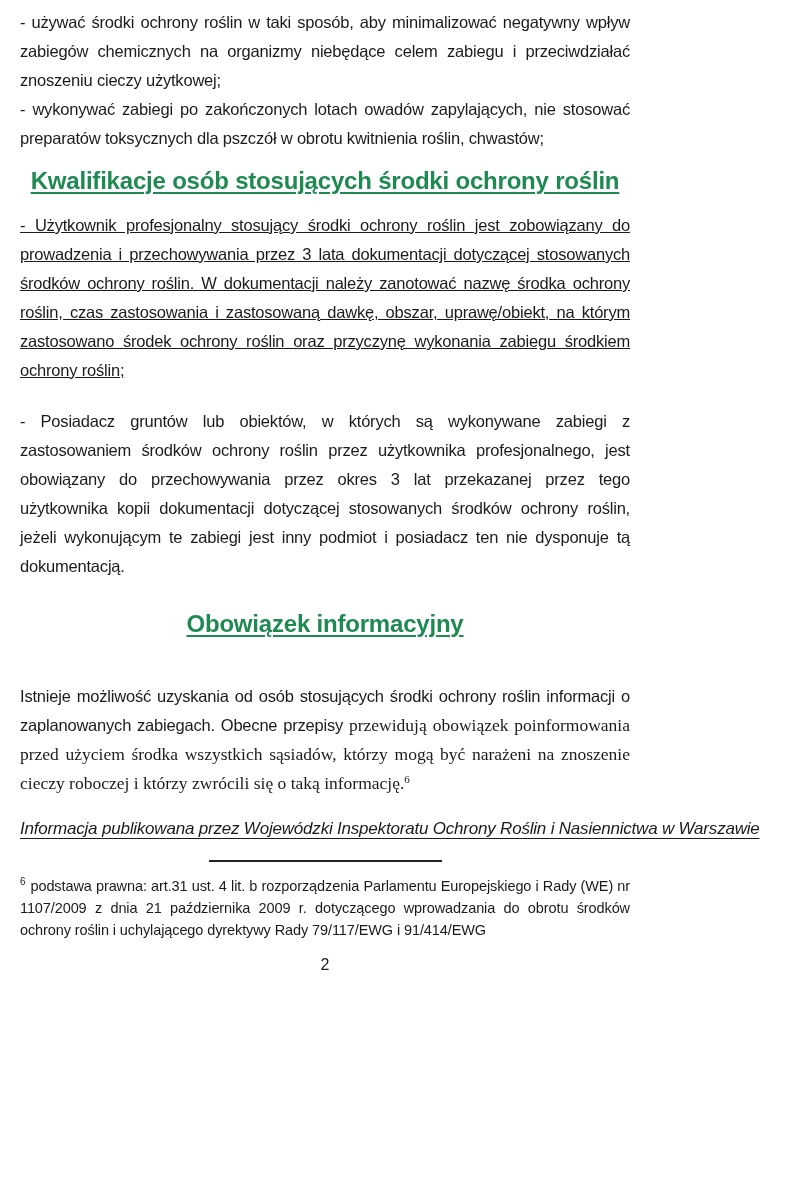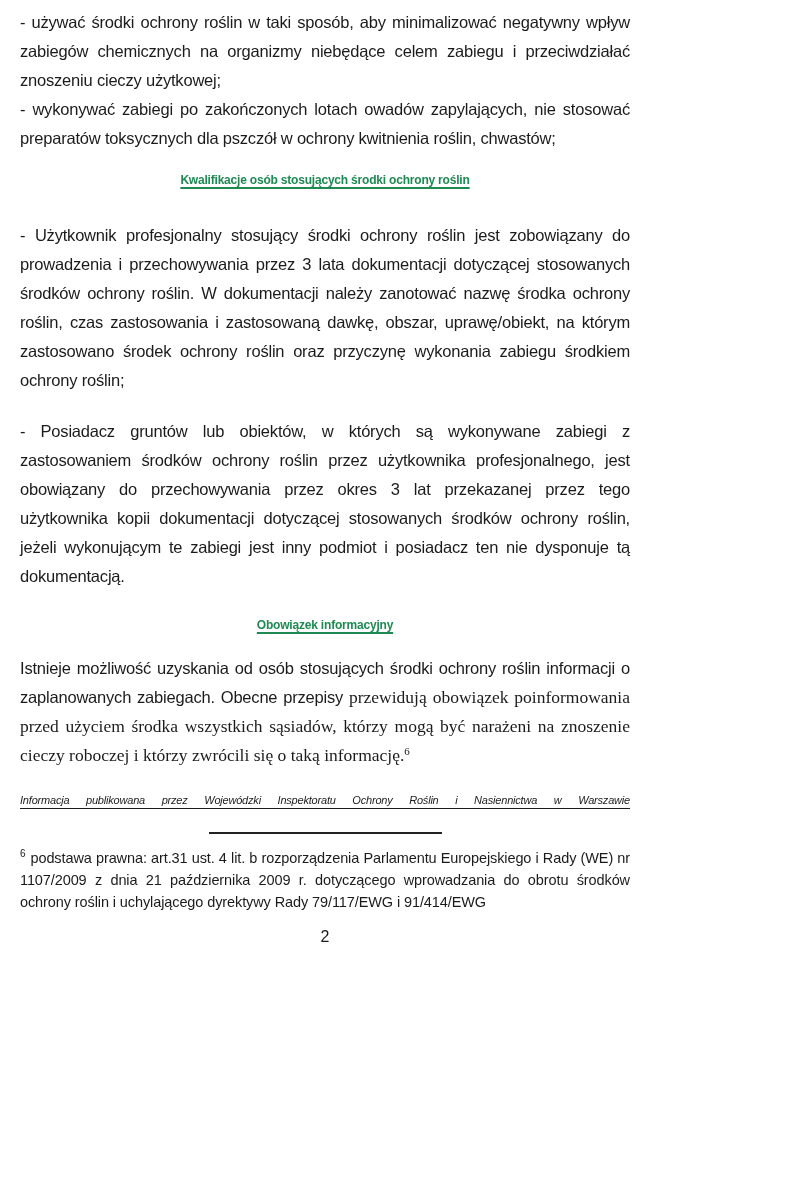--- a/index.html
+++ b/index.html
@@ -21,44 +21,44 @@
   p { margin: 0; }
   .body-text {
     font-size: 16.5px;
     line-height: 29px;
     letter-spacing: -0.2px;
     text-align: justify;
   }
   .heading {
     color: var(--green);
     font-weight: bold;
-    font-size: 12px;
+    font-size: 24px;
     line-height: 29px;
     letter-spacing: -0.2px;
     text-align: center;
     text-decoration: underline;
     text-decoration-thickness: 2px;
     text-underline-offset: 3px;
   }
   .heading-qual { margin-top: 13px; }
   .para-osoby { margin-top: 23px; }
   .heading-dok { margin-top: 21px; }
-  .para-uzytkownik { margin-top: 26px; }
+  .para-uzytkownik { margin-top: 16px; text-decoration: underline; }
   .para-posiadacz { margin-top: 22px; }
-  .heading-obow { margin-top: 20px; }
-  .para-informacja { margin-top: 14px; }
+  .heading-obow { margin-top: 28px; }
+  .para-informacja { margin-top: 44px; }
   .serif-seg { font-family: "Liberation Serif", serif; font-size: 17.5px; letter-spacing: 0; }
   .fn-ref {
     font-size: 11px;
     vertical-align: super;
     line-height: 0;
   }
   .source-line {
     margin-top: 16px;
-    font-size: 11px;
+    font-size: 17px;
     line-height: 29px;
     letter-spacing: -0.2px;
     font-style: italic;
     text-decoration: underline;
     text-underline-offset: 4px;
     text-align: justify;
     text-align-last: justify;
     white-space: nowrap;
   }
   .fn-separator {
@@ -87,21 +87,21 @@
     line-height: 20px;
     text-align: center;
   }
 </style>
 </head>
 <body>
 
 <div class="page">
 
   <p class="body-text">- używać środki ochrony roślin w taki sposób, aby minimalizować negatywny wpływ zabiegów chemicznych na organizmy niebędące celem zabiegu i przeciwdziałać znoszeniu cieczy użytkowej;</p>
-  <p class="body-text">- wykonywać zabiegi po zakończonych lotach owadów zapylających, nie stosować preparatów toksycznych dla pszczół w ochrony kwitnienia roślin, chwastów;</p>
+  <p class="body-text">- wykonywać zabiegi po zakończonych lotach owadów zapylających, nie stosować preparatów toksycznych dla pszczół w obrotu kwitnienia roślin, chwastów;</p>
 
   <p class="heading heading-qual">Kwalifikacje osób stosujących środki ochrony roślin</p>
 
 
 
   <p class="body-text para-uzytkownik">- Użytkownik profesjonalny stosujący środki ochrony roślin jest zobowiązany do prowadzenia i przechowywania przez 3 lata dokumentacji dotyczącej stosowanych środków ochrony roślin. W dokumentacji należy zanotować nazwę środka ochrony roślin, czas zastosowania i zastosowaną dawkę, obszar, uprawę/obiekt, na którym zastosowano środek ochrony roślin oraz przyczynę wykonania zabiegu środkiem ochrony roślin;</p>
 
   <p class="body-text para-posiadacz">- Posiadacz gruntów lub obiektów, w których są wykonywane zabiegi z zastosowaniem środków ochrony roślin przez użytkownika profesjonalnego, jest obowiązany do przechowywania przez okres 3 lat przekazanej przez tego użytkownika kopii dokumentacji dotyczącej stosowanych środków ochrony roślin, jeżeli wykonującym te zabiegi jest inny podmiot i posiadacz ten nie dysponuje tą dokumentacją.</p>
 
   <p class="heading heading-obow">Obowiązek informacyjny</p>

